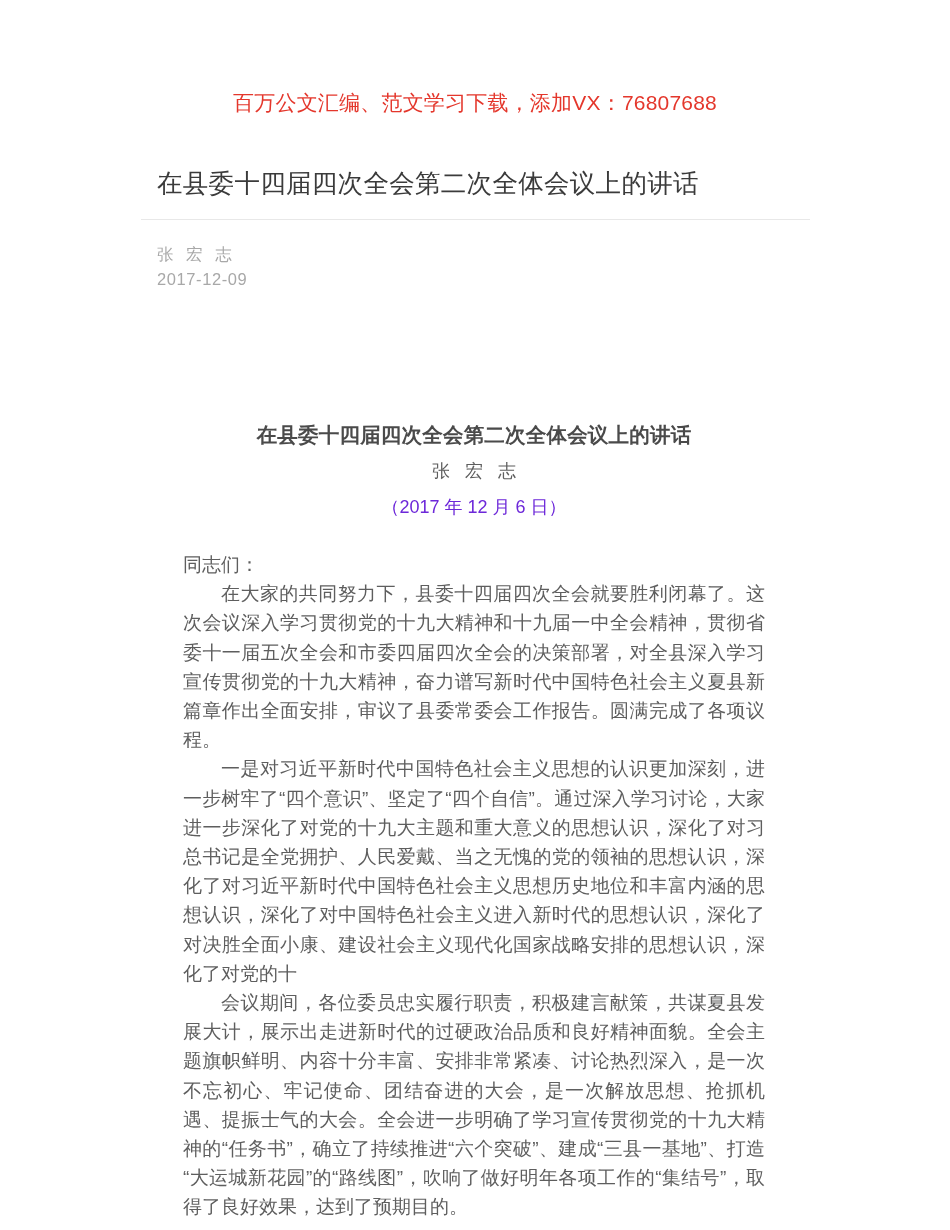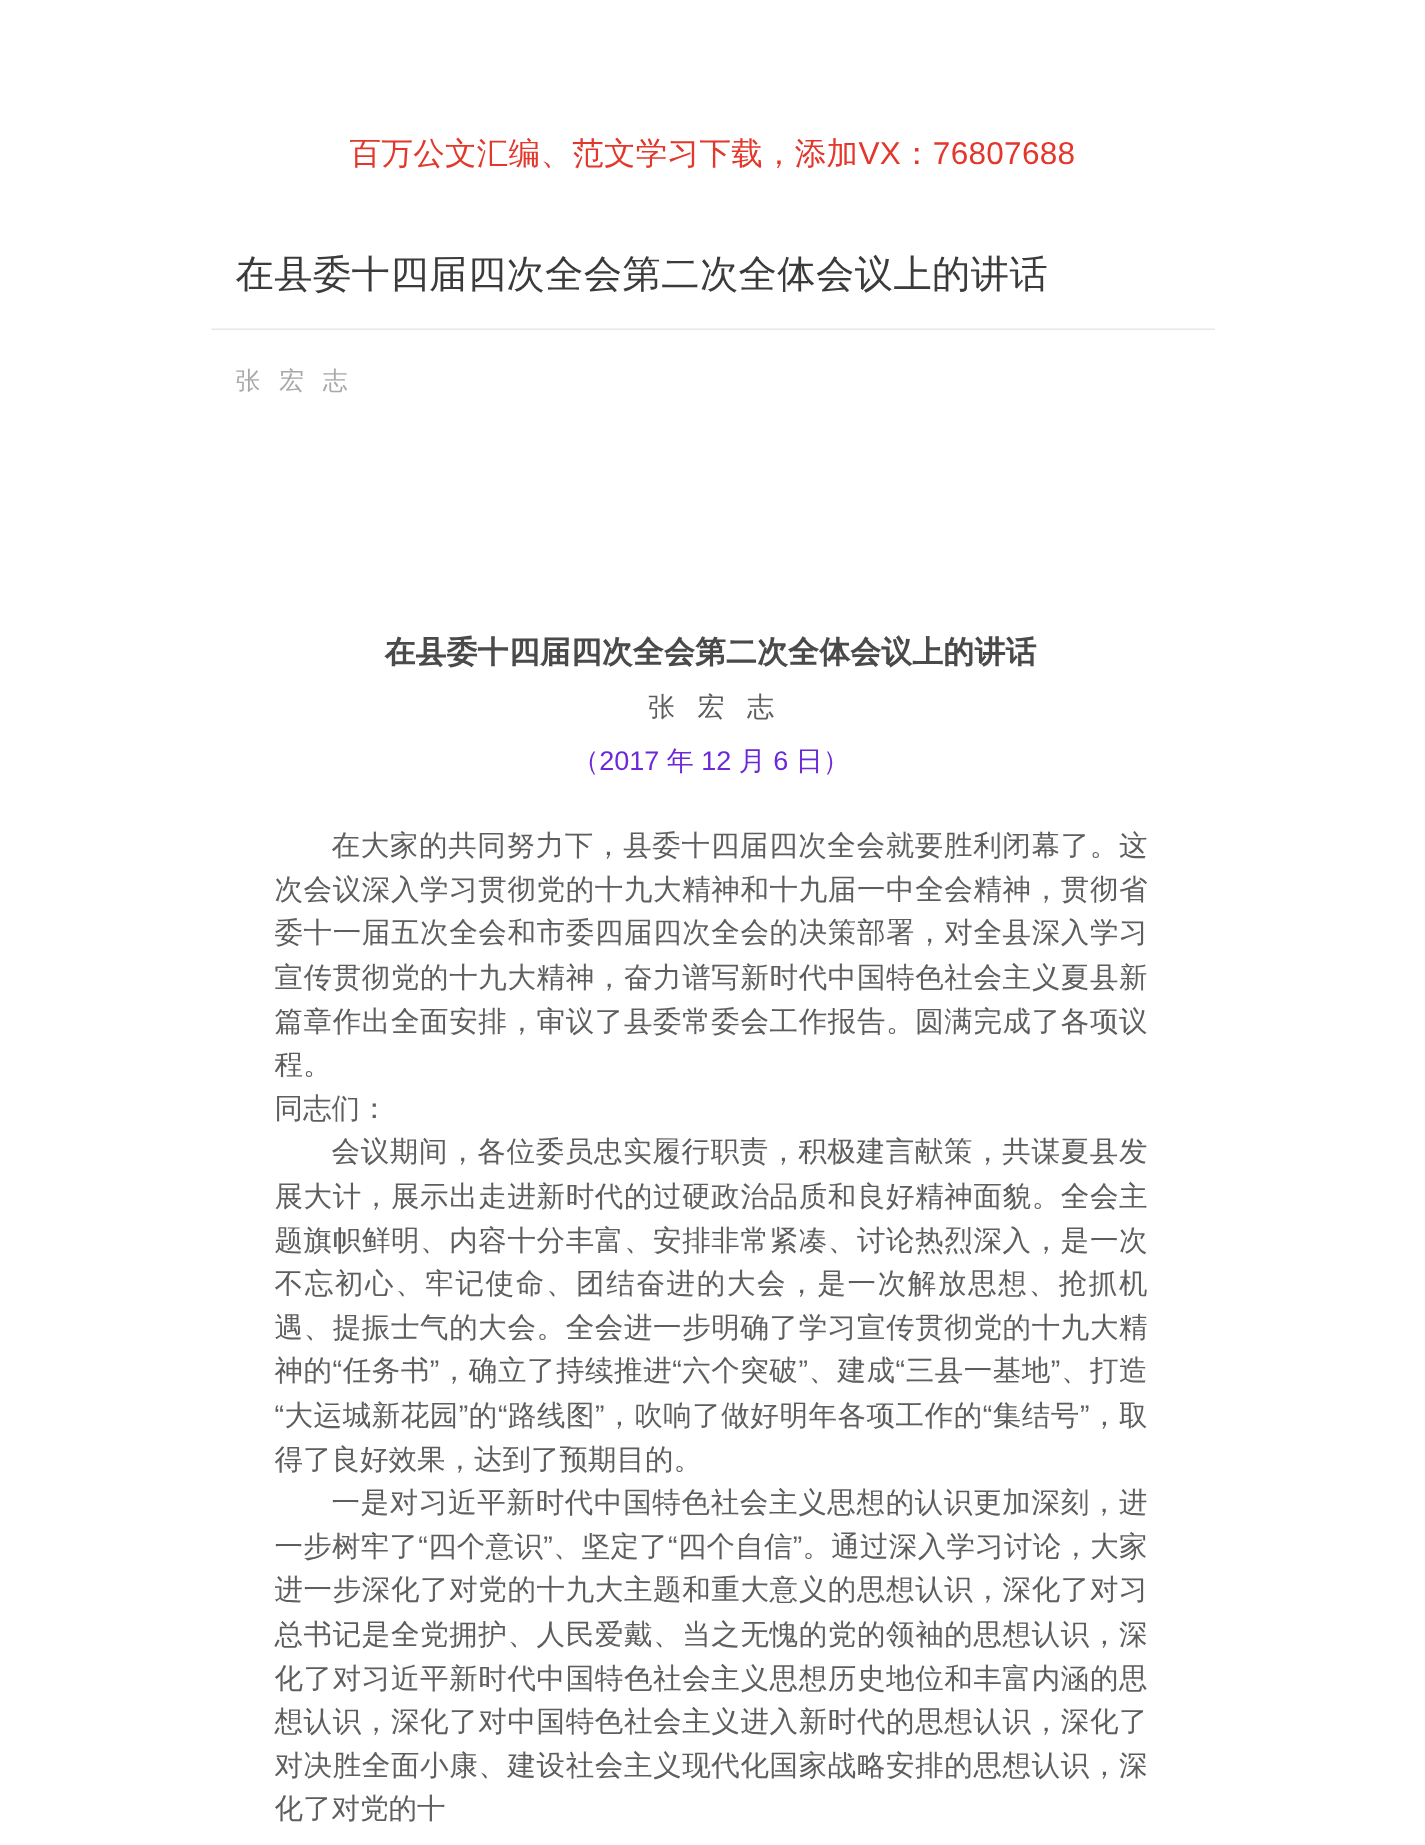--- a/index.html
+++ b/index.html
@@ -129,29 +129,30 @@
 
 <div class="page">
 
   <div class="promo-banner">百万公文汇编、范文学习下载，添加VX：76807688</div>
 
   <div class="header-block">
     <div class="header-title">在县委十四届四次全会第二次全体会议上的讲话</div>
     <div class="header-divider"></div>
     <div class="header-meta">
       <div class="header-author">张 宏 志</div>
+      <div class="header-date">2017-12-09</div>
     </div>
   </div>
 
   <div class="doc">
     <div class="doc-title">在县委十四届四次全会第二次全体会议上的讲话</div>
     <div class="doc-author">张 宏 志</div>
     <div class="doc-date">（2017 年 12 月 6 日）</div>
 
     <div class="doc-content">
+      <p class="para no-indent">同志们：</p>
       <p class="para">在大家的共同努力下，县委十四届四次全会就要胜利闭幕了。这次会议深入学习贯彻党的十九大精神和十九届一中全会精神，贯彻省委十一届五次全会和市委四届四次全会的决策部署，对全县深入学习宣传贯彻党的十九大精神，奋力谱写新时代中国特色社会主义夏县新篇章作出全面安排，审议了县委常委会工作报告。圆满完成了各项议程。</p>
-      <p class="para no-indent">同志们：</p>
+      <p class="para">一是对习近平新时代中国特色社会主义思想的认识更加深刻，进一步树牢了“四个意识”、坚定了“四个自信”。通过深入学习讨论，大家进一步深化了对党的十九大主题和重大意义的思想认识，深化了对习总书记是全党拥护、人民爱戴、当之无愧的党的领袖的思想认识，深化了对习近平新时代中国特色社会主义思想历史地位和丰富内涵的思想认识，深化了对中国特色社会主义进入新时代的思想认识，深化了对决胜全面小康、建设社会主义现代化国家战略安排的思想认识，深化了对党的十</p>
       <p class="para">会议期间，各位委员忠实履行职责，积极建言献策，共谋夏县发展大计，展示出走进新时代的过硬政治品质和良好精神面貌。全会主题旗帜鲜明、内容十分丰富、安排非常紧凑、讨论热烈深入，是一次不忘初心、牢记使命、团结奋进的大会，是一次解放思想、抢抓机遇、提振士气的大会。全会进一步明确了学习宣传贯彻党的十九大精神的“任务书”，确立了持续推进“六个突破”、建成“三县一基地”、打造“大运城新花园”的“路线图”，吹响了做好明年各项工作的“集结号”，取得了良好效果，达到了预期目的。</p>
-      <p class="para">一是对习近平新时代中国特色社会主义思想的认识更加深刻，进一步树牢了“四个意识”、坚定了“四个自信”。通过深入学习讨论，大家进一步深化了对党的十九大主题和重大意义的思想认识，深化了对习总书记是全党拥护、人民爱戴、当之无愧的党的领袖的思想认识，深化了对习近平新时代中国特色社会主义思想历史地位和丰富内涵的思想认识，深化了对中国特色社会主义进入新时代的思想认识，深化了对决胜全面小康、建设社会主义现代化国家战略安排的思想认识，深化了对党的十</p>
     </div>
   </div>
 
 </div>
 
 </body></html>

